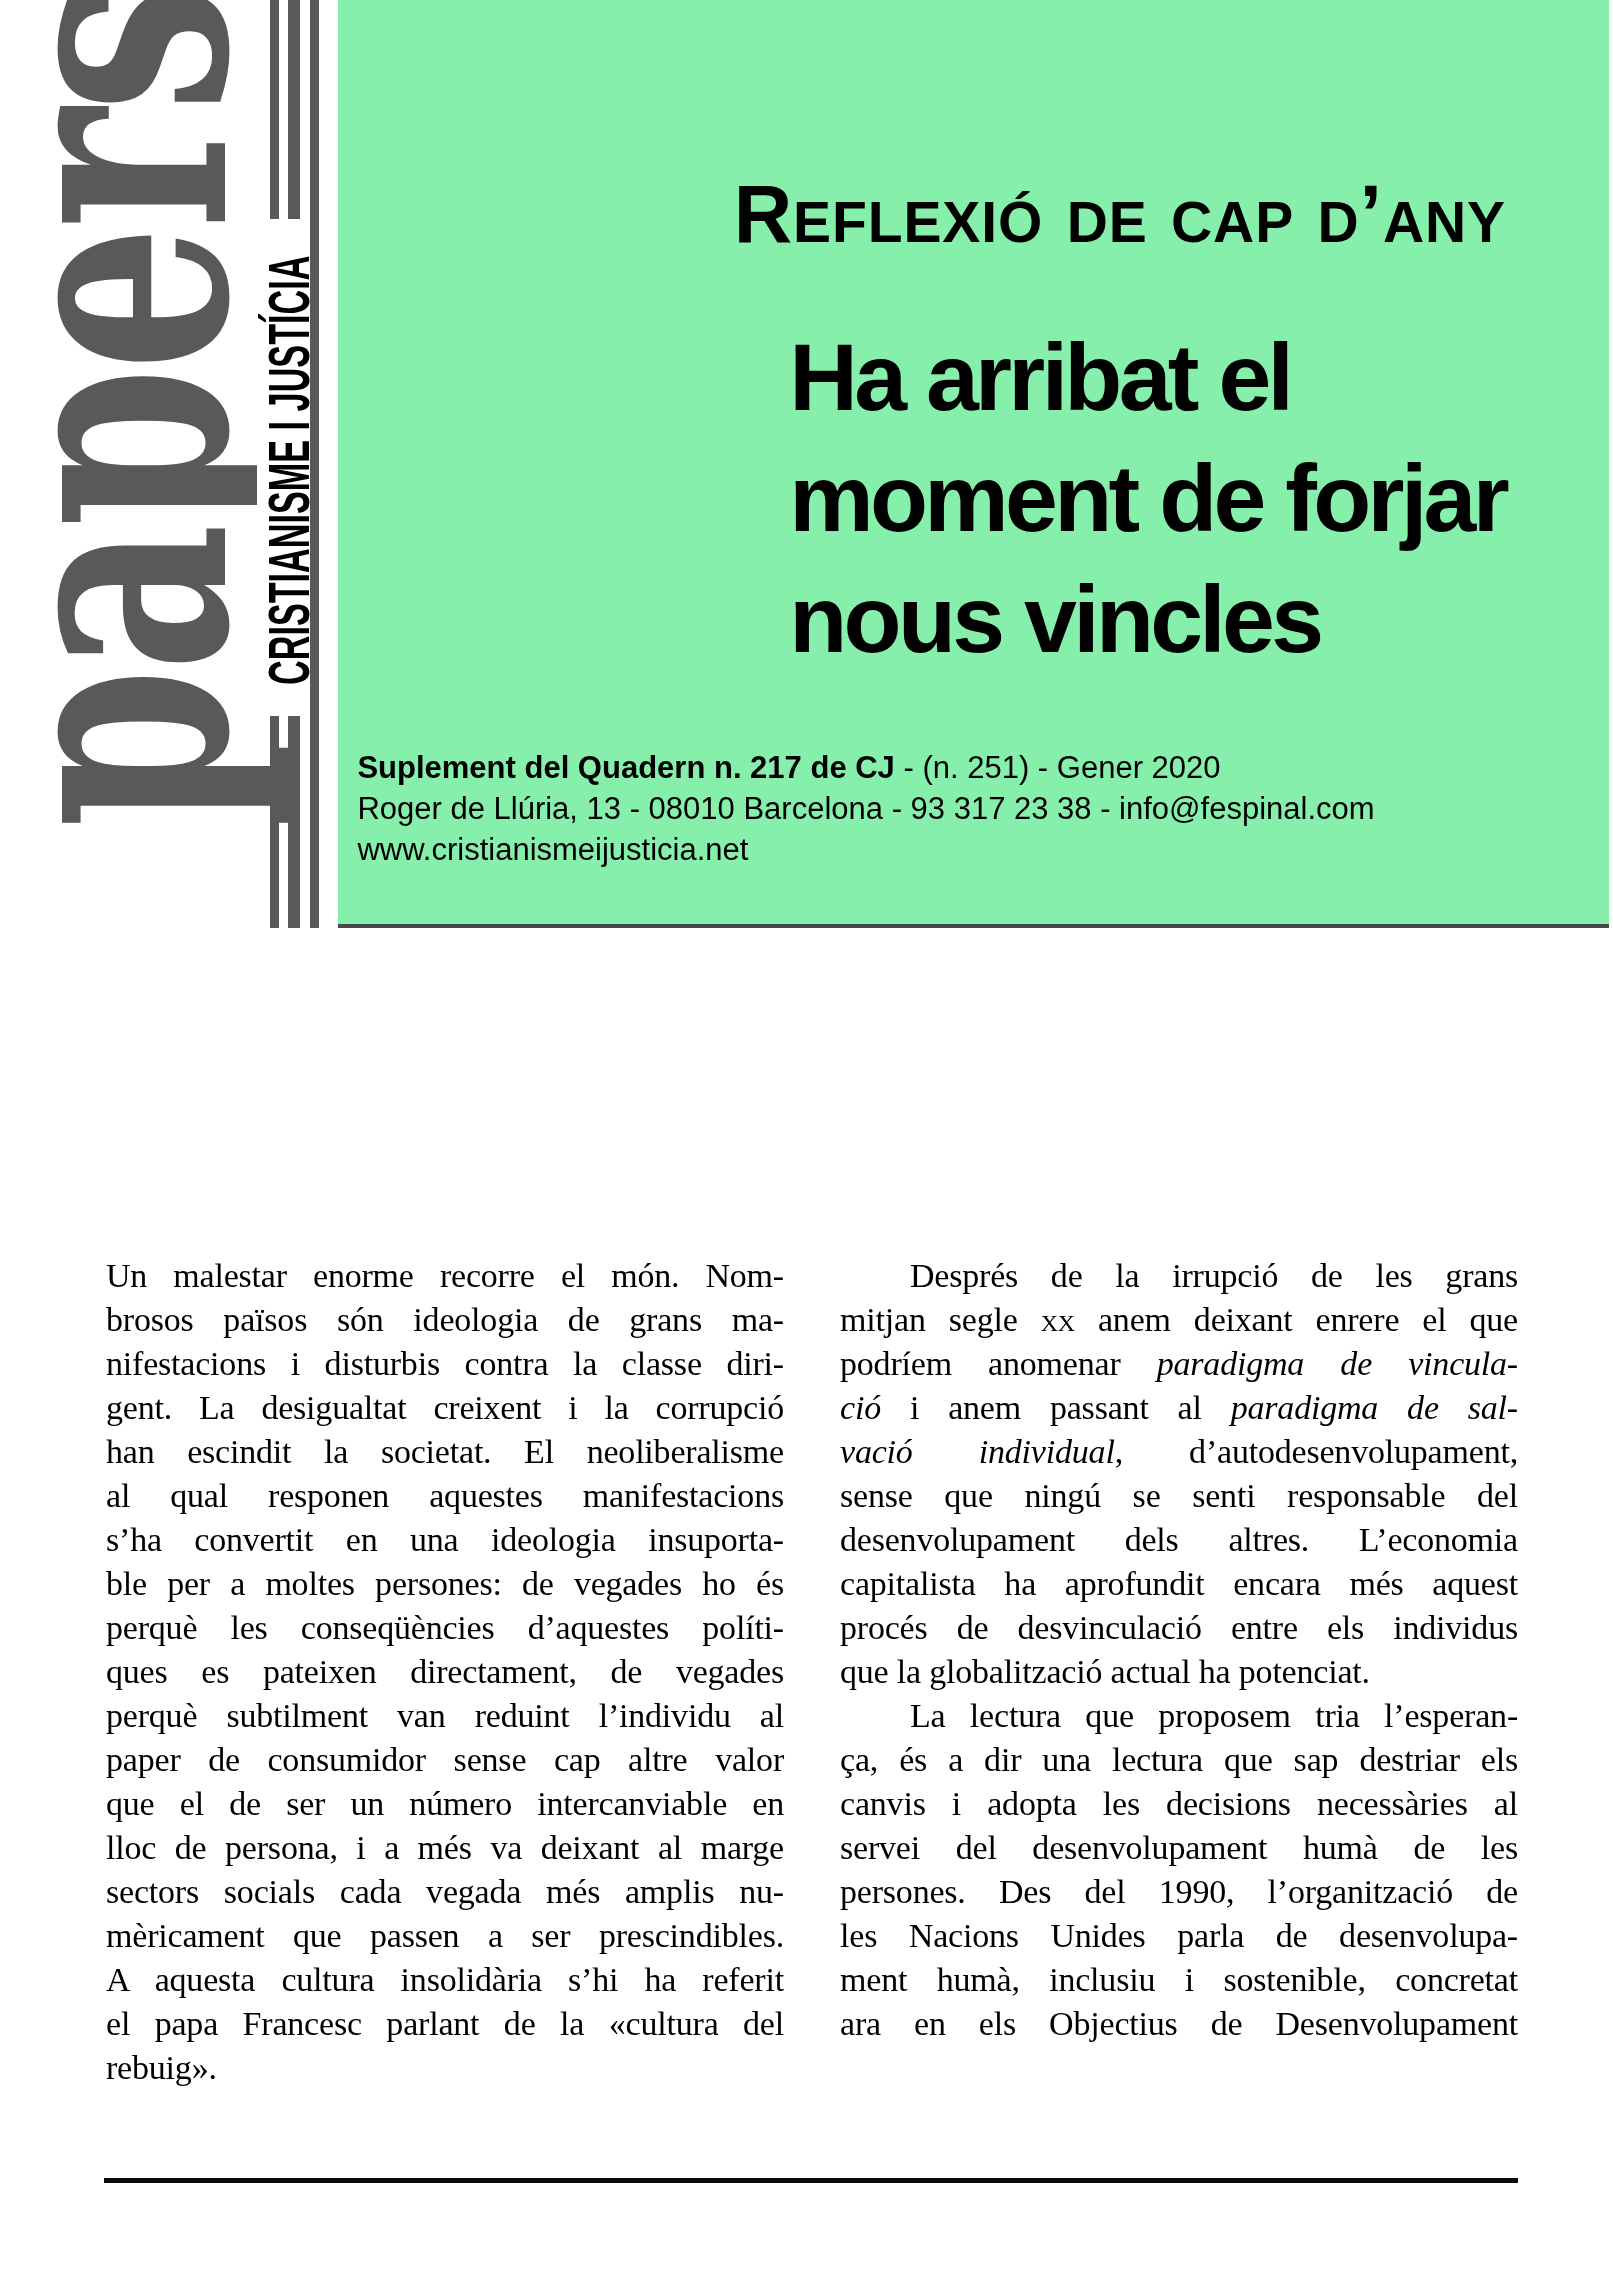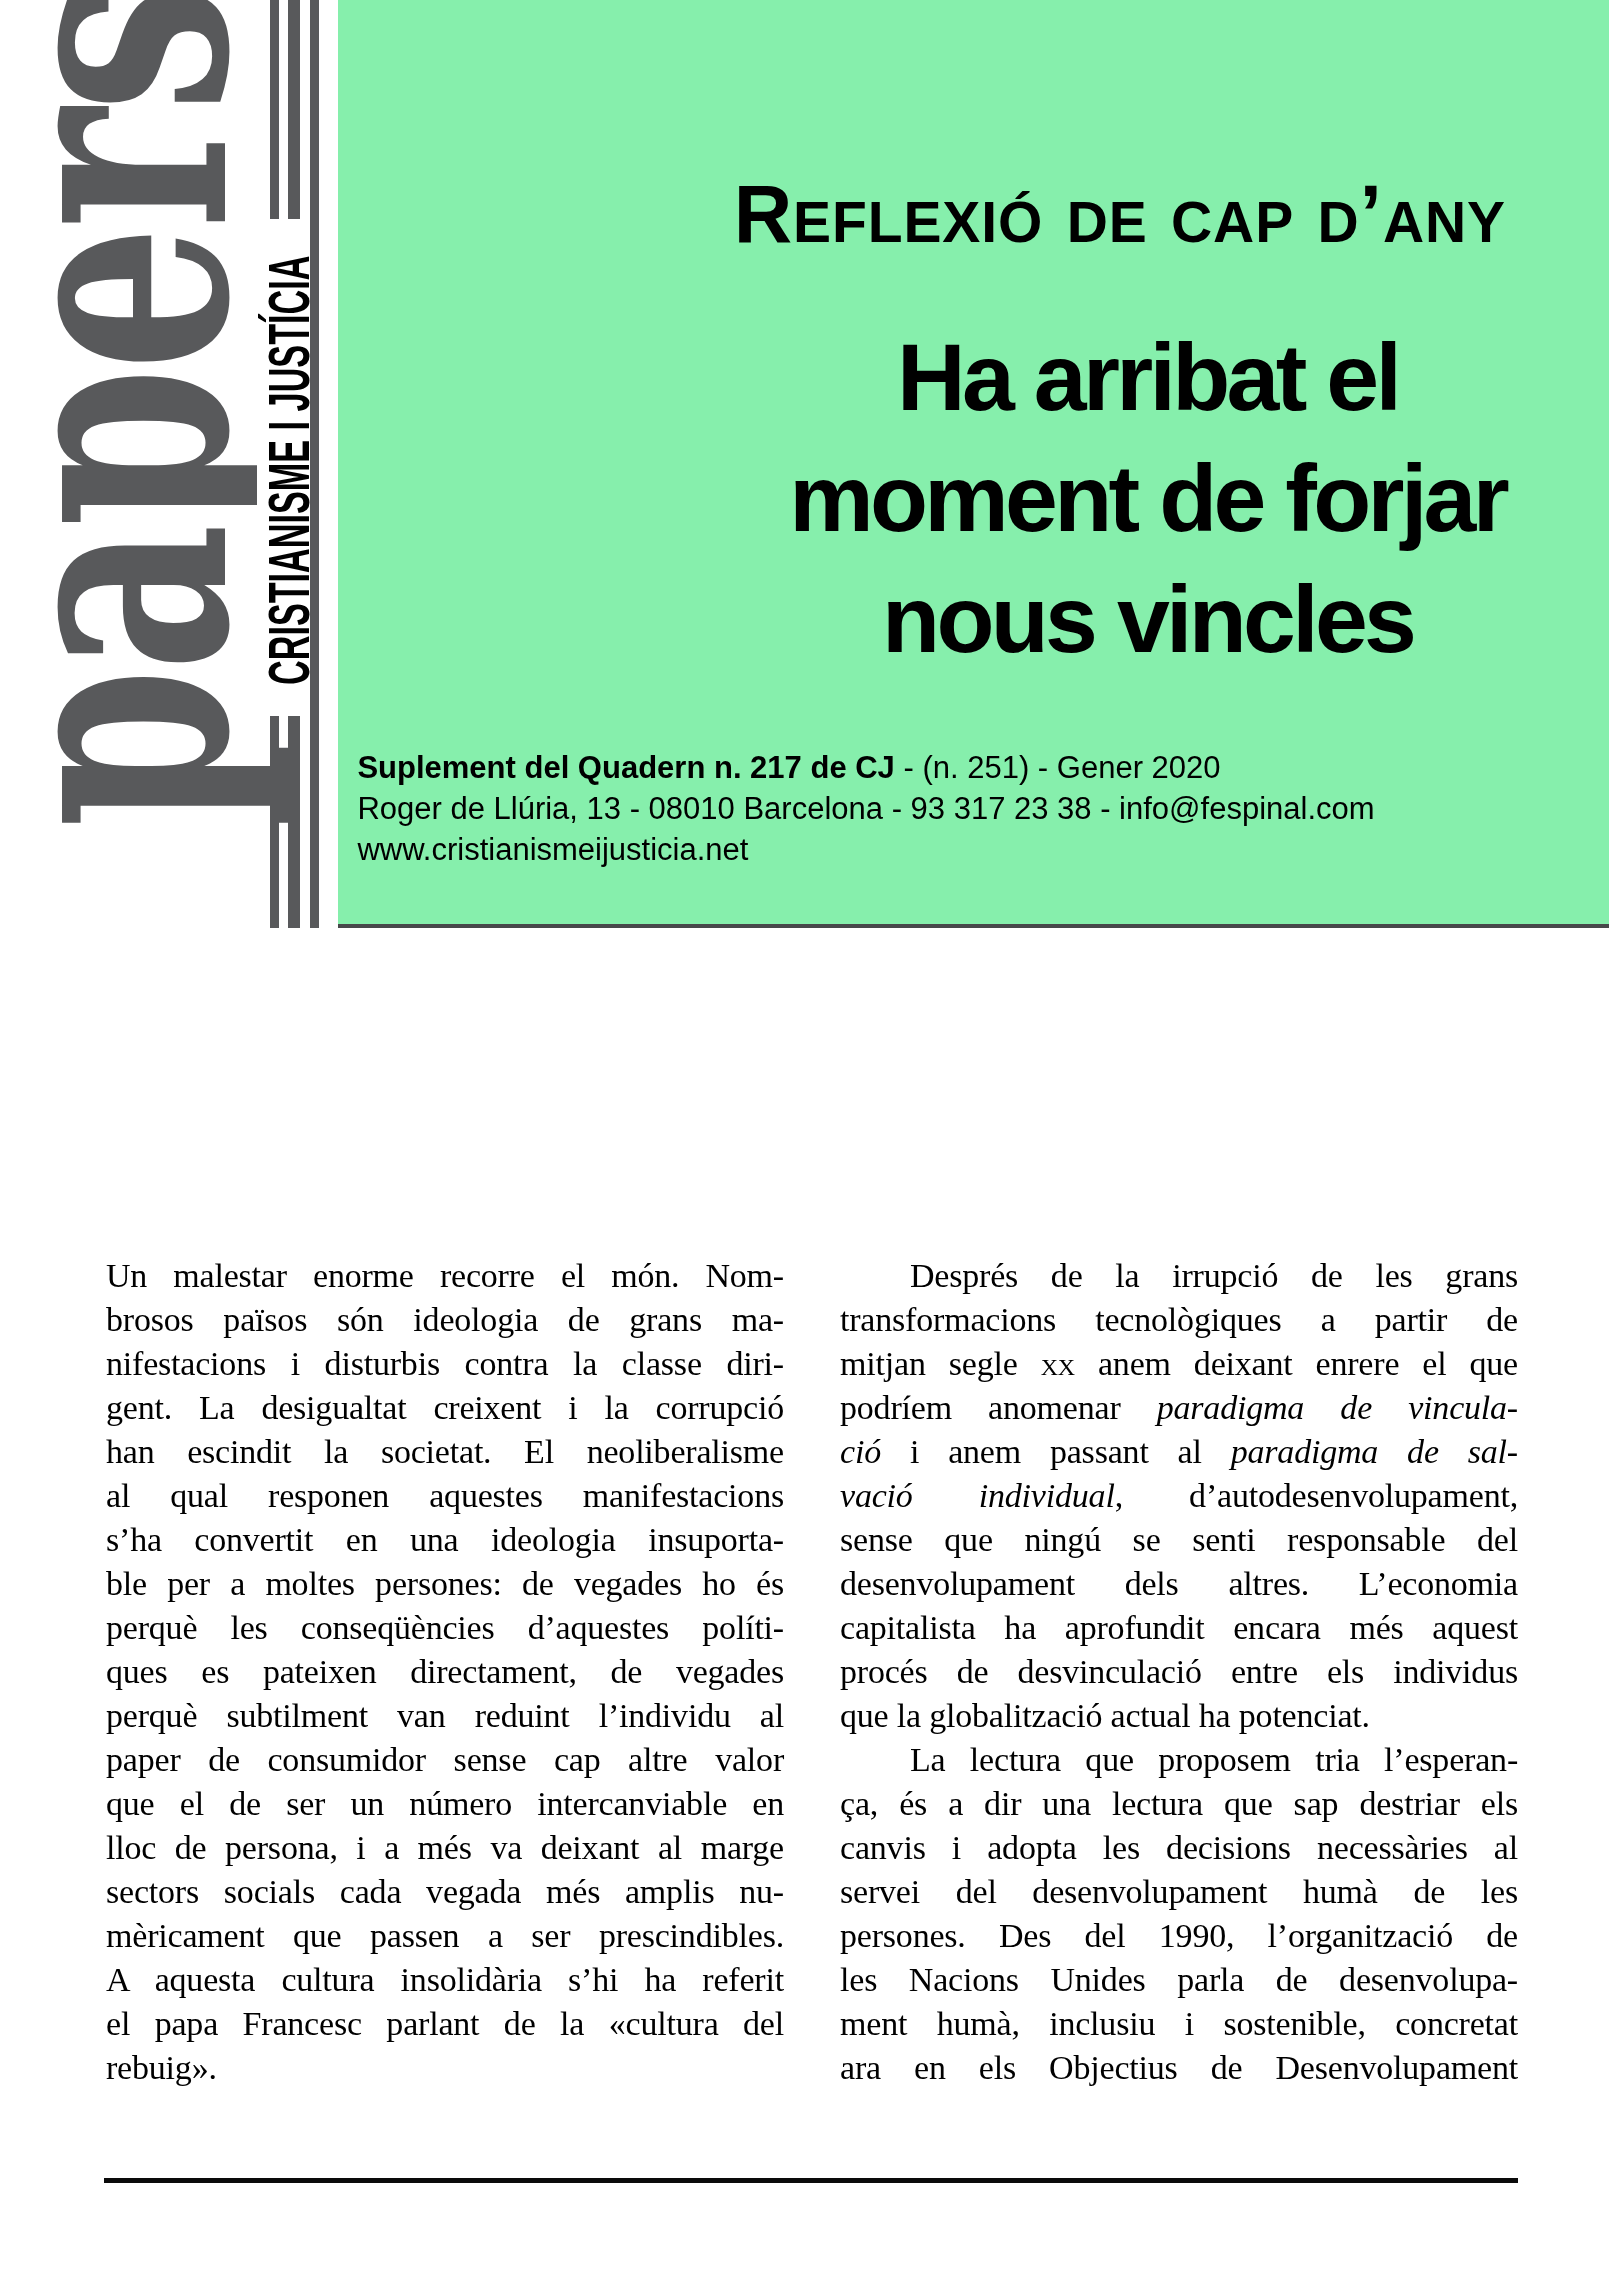--- a/index.html
+++ b/index.html
@@ -33,21 +33,21 @@
     position:absolute;left:338px;top:0;width:1271px;height:928px;
     background:#86efac;border-bottom:4.6px solid #47484a;box-sizing:border-box;
   }
   .kicker{
     position:absolute;right:103px;top:174px;
     font-family:"Liberation Sans",sans-serif;font-weight:700;
     font-variant:small-caps;font-size:81px;line-height:1;
     letter-spacing:0.9px;color:#000;white-space:nowrap;
   }
   .title{
-    position:absolute;right:103px;top:317px;text-align:center;
+    position:absolute;right:103px;top:317px;text-align:left;
     font-family:"Liberation Sans",sans-serif;font-weight:700;
     font-size:95px;line-height:121px;letter-spacing:-3.7px;color:#000;
   }
   .details{
     position:absolute;left:19.4px;top:747px;
     font-family:"Liberation Sans",sans-serif;font-size:31px;line-height:41px;color:#000;
   }
   .details b{font-weight:700;}
 
   
@@ -109,21 +109,20 @@
         <div class="bline"><span>que el de ser un número intercanviable en</span></div>
         <div class="bline"><span>lloc de persona, i a més va deixant al marge</span></div>
         <div class="bline"><span>sectors socials cada vegada més amplis nu-</span></div>
         <div class="bline"><span>mèricament que passen a ser prescindibles.</span></div>
         <div class="bline"><span>A aquesta cultura insolidària s’hi ha referit</span></div>
         <div class="bline"><span>el papa Francesc parlant de la «cultura del</span></div>
         <div class="bline noj"><span>rebuig».</span></div>
       </section>
     <section class="col c2">
         <div class="bline ind"><span>Després de la irrupció de les grans</span></div>
-        <div class="bline"><span>transformacions tecnològiques a partir de</span></div>
         <div class="bline"><span>mitjan segle </span><span class="sc">xx</span><span> anem deixant enrere el que</span></div>
         <div class="bline"><span>podríem anomenar </span><span class="it">paradigma de vincula-</span></div>
         <div class="bline"><span class="it">ció</span><span> i anem passant al </span><span class="it">paradigma de sal-</span></div>
         <div class="bline"><span class="it">vació individual</span><span>, d’autodesenvolupament,</span></div>
         <div class="bline"><span>sense que ningú se senti responsable del</span></div>
         <div class="bline"><span>desenvolupament dels altres. L’economia</span></div>
         <div class="bline"><span>capitalista ha aprofundit encara més aquest</span></div>
         <div class="bline"><span>procés de desvinculació entre els individus</span></div>
         <div class="bline noj"><span>que la globalització actual ha potenciat.</span></div>
         <div class="bline ind"><span>La lectura que proposem tria l’esperan-</span></div>

